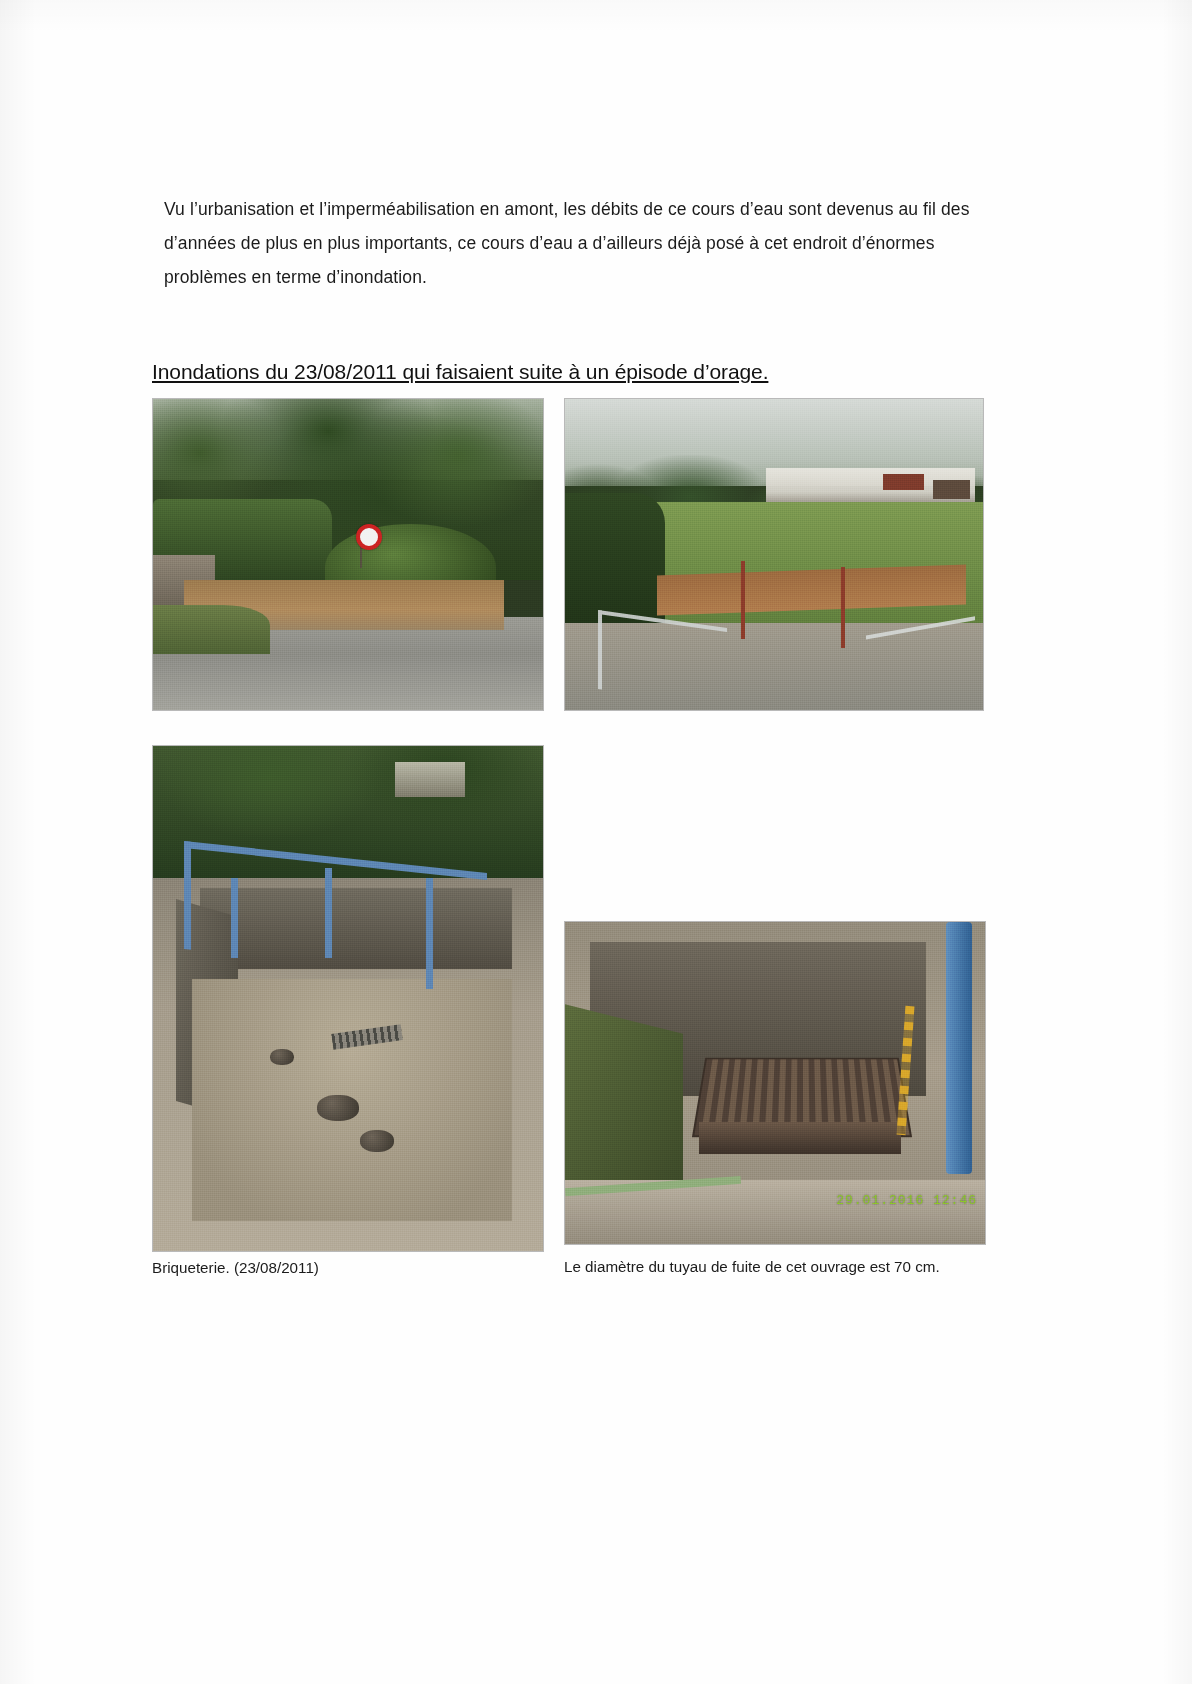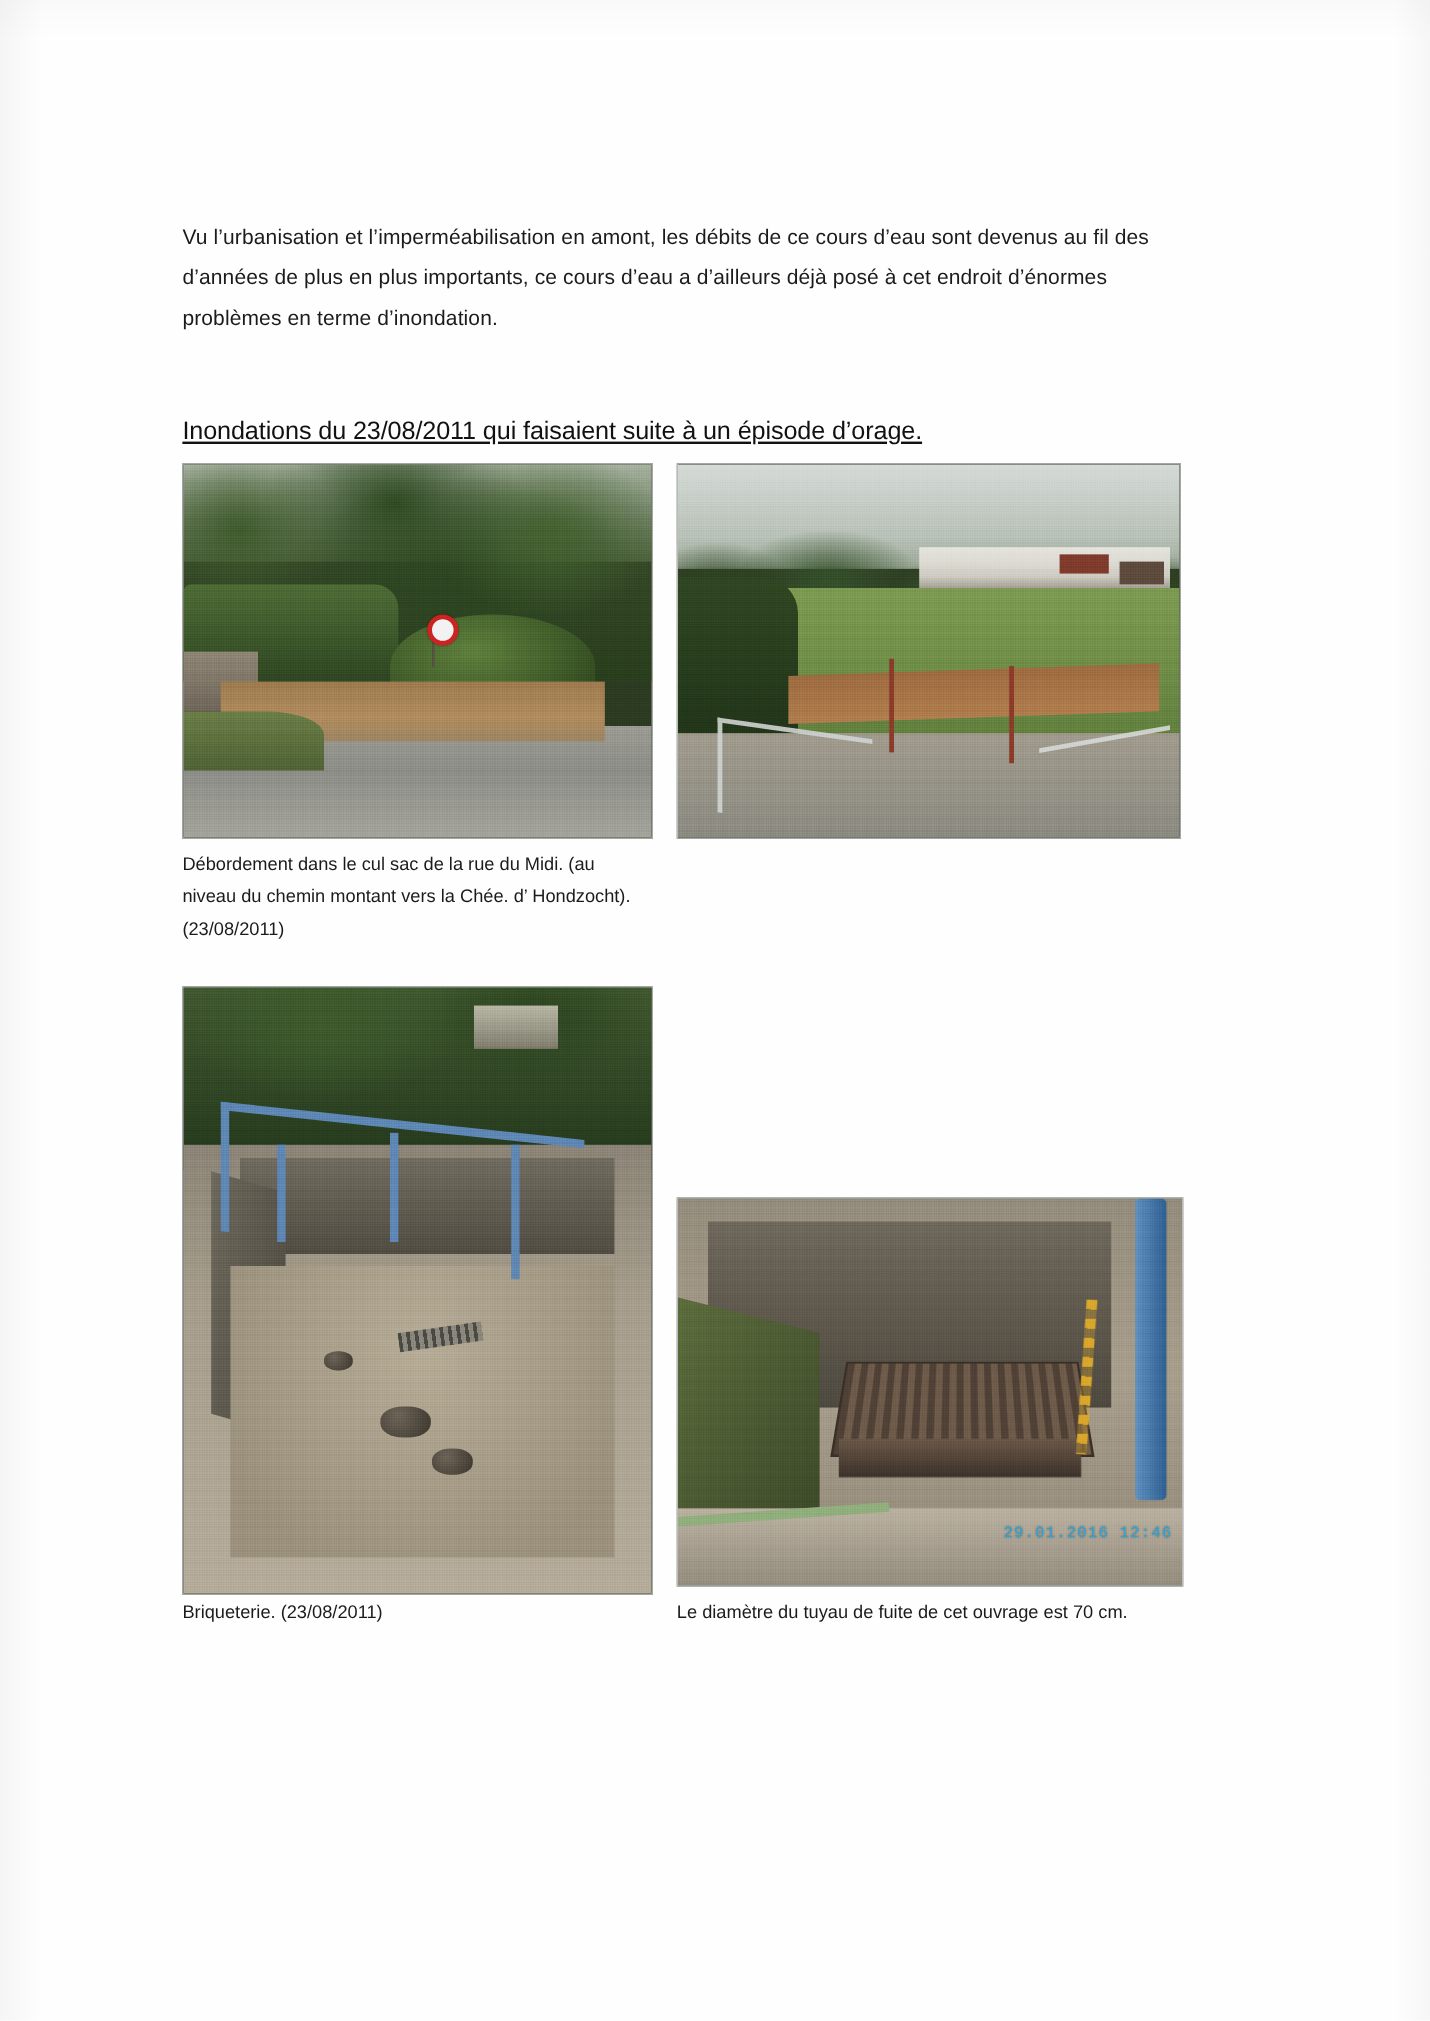--- a/index.html
+++ b/index.html
@@ -36,21 +36,21 @@
     left: 152px;
     top: 180px;
     width: 830px;
   }
   .intro {
     font-size: 17.5px;
     line-height: 1.95;
     color: #1b1b1b;
     letter-spacing: 0.1px;
   }
-  .intro p { margin: 0; }
+  .intro p { margin: 12px; }
   .section-title {
     margin-top: 66px;
     font-size: 21px;
     font-weight: normal;
     text-decoration: underline;
     letter-spacing: -0.1px;
     color: #111;
   }
   .photo-grid {
     margin-top: 14px;
@@ -302,21 +302,21 @@
     background: linear-gradient(180deg,#b9b0a0,#938b7c);
   }
   .p4 .greenrail {
     position: absolute; left: 0; bottom: 17%; width: 42%; height: 8px;
     background: #8fae7b; transform: rotate(-4deg);
   }
   .p4 .timestamp {
     position: absolute; right: 8px; bottom: 36px;
     font-family: "Liberation Mono", monospace;
     font-size: 13px;
-    color: #0ea5e9;
+    color: #84cc16;
     letter-spacing: 1px;
     text-shadow: 0 0 2px rgba(0,0,0,0.5);
     opacity: 0.85;
   }
   .row2 { margin-top: 34px; }
   .row2-right { margin-top: 176px; }
   .cap-row { display: flex; }
   .cap-left { width: 392px; }
   .cap-right { width: 420px; margin-left: 20px; }
 </style>
@@ -364,23 +364,20 @@
             <div class="post1"></div>
             <div class="post2"></div>
             <div class="rail"></div>
             <div class="rail2"></div>
             <div class="noise"></div>
           </div>
         </div>
       </div>
 
       <div class="cap-row">
-        <div class="cap-left">
-          <div class="caption">Débordement dans le cul sac de la rue du Midi. (au niveau du chemin montant vers la Chée. d’ Hondzocht). (23/08/2011)</div>
-        </div>
       </div>
 
       <div class="row row2">
         <div class="cell-left">
           <div class="photo p3">
             <div class="top"></div>
             <div class="housebit"></div>
             <div class="basin"></div>
             <div class="wallback"></div>
             <div class="wallleft"></div>

